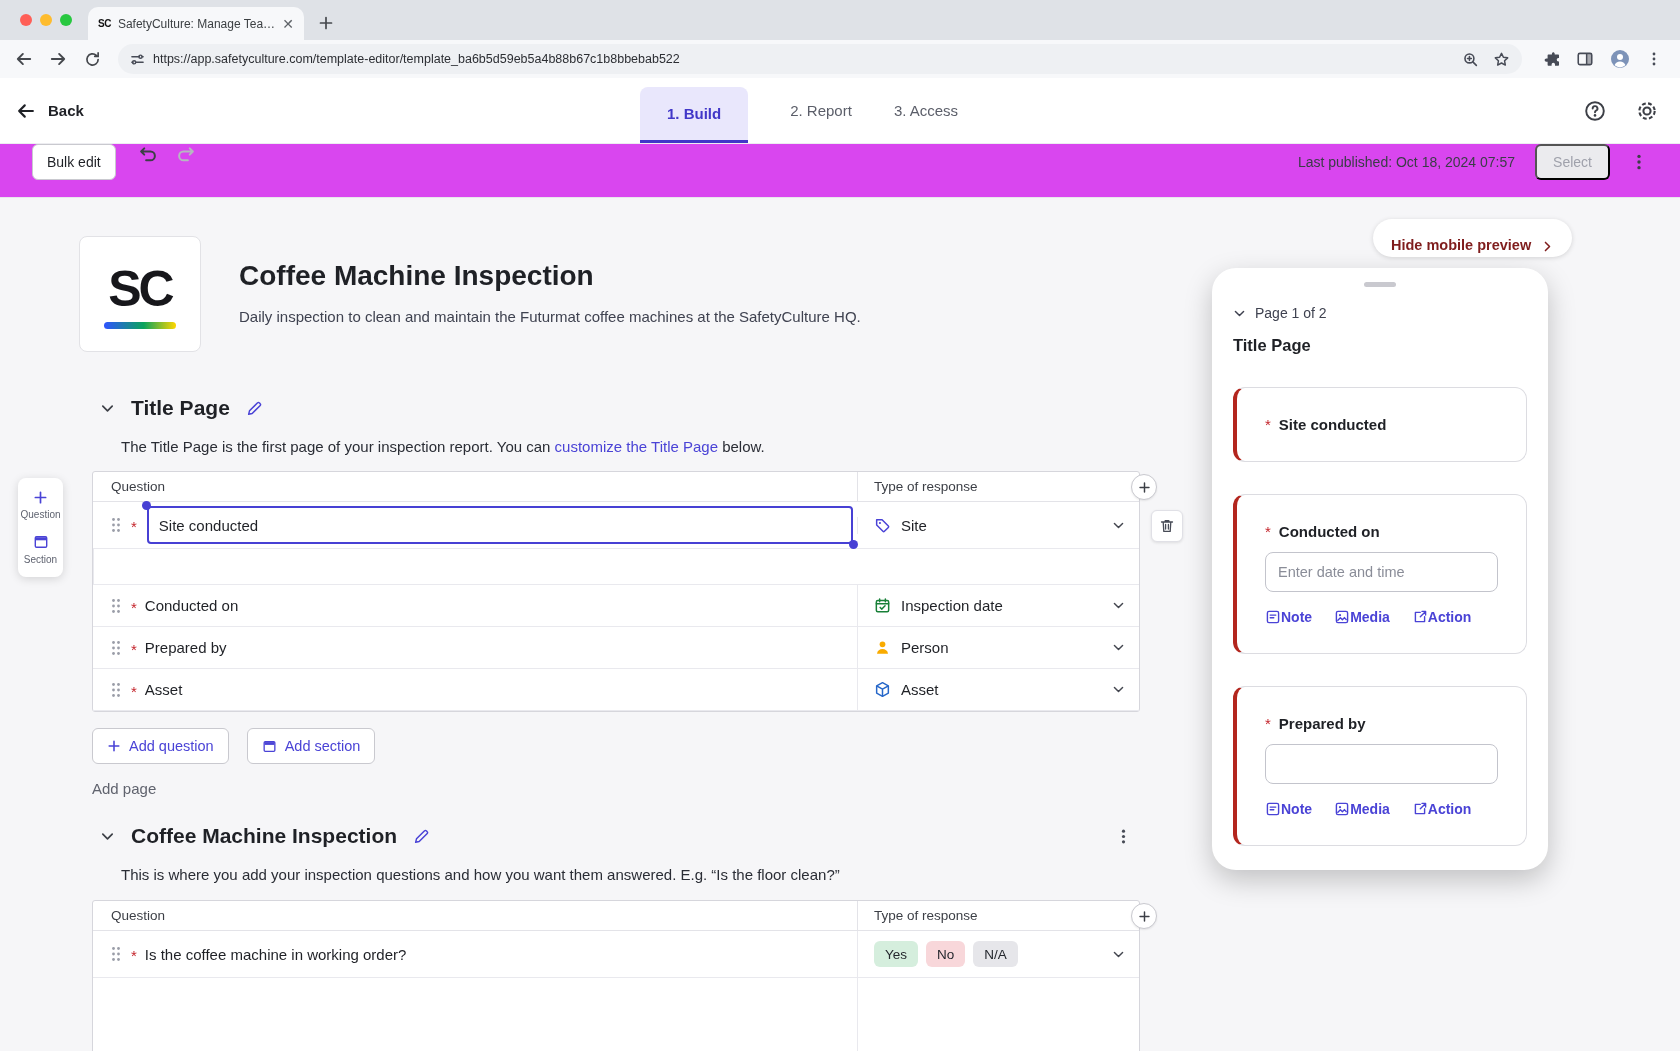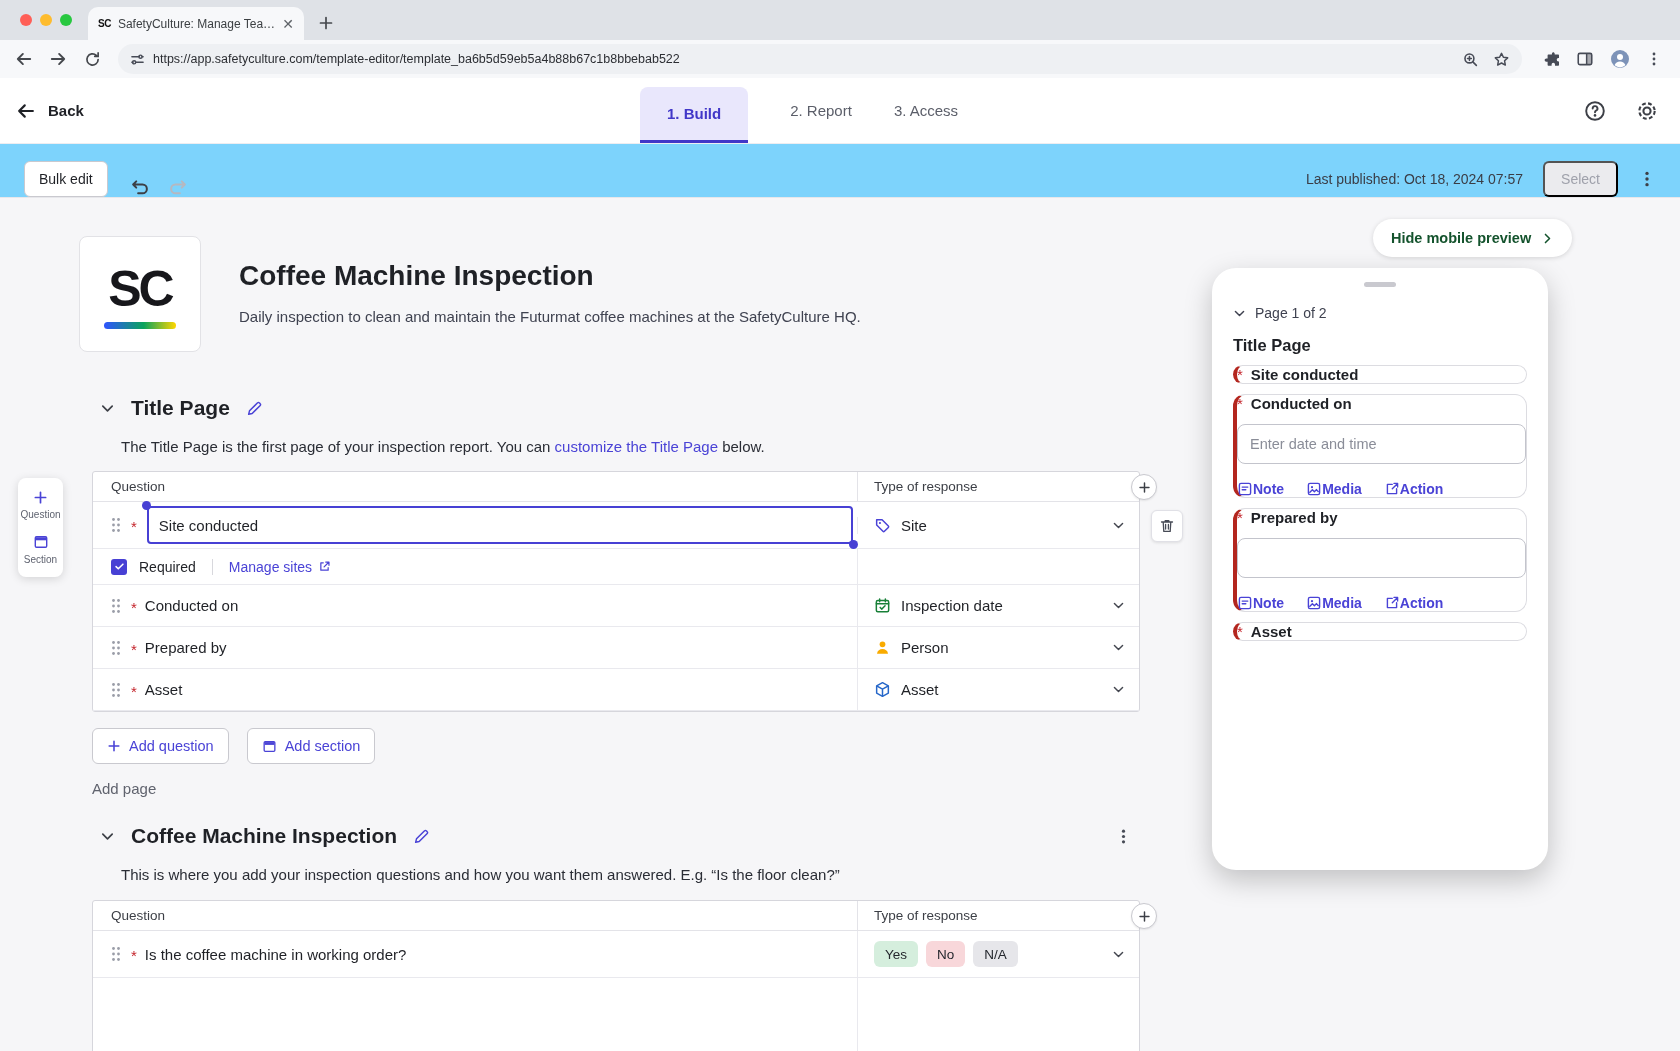--- a/index.html
+++ b/index.html
@@ -29,21 +29,21 @@
   .app-header { height:66px; background:#fff; border-bottom:1px solid #ededf1; position:relative; display:flex; align-items:center; }
   .back-group { display:flex; align-items:center; gap:12px; padding-left:16px; color:#1f2126; }
   .back-label { font-size:15px; font-weight:700; }
   .header-tabs { position:absolute; left:628px; bottom:0; display:flex; align-items:center; height:100%;padding-left:12px; }
   .tab-build { align-self:flex-end; height:56px; background:#e9e7fc; border-radius:8px 8px 0 0; border-bottom:3px solid #4137c8;
                display:flex; align-items:center; padding:0 27px; color:#4137c8; font-size:15px; font-weight:700; }
   .tab-plain { margin-left:42px; font-size:15px; color:#5b5e69; }
   .header-actions { position:absolute; right:22px; display:flex; gap:30px; color:#3c3f46; align-items:center; }
 
   
-  .edit-toolbar { height:54px; background:#7dd3fc; border-bottom:1px solid #e7e7eb; display:flex; align-items:flex-end; padding:0 24px; }
+  .edit-toolbar { height:54px; background:#d946ef; border-bottom:1px solid #e7e7eb; display:flex; align-items:flex-start; padding:0 32px; }
   .btn-outline { border:1px solid #c9c9cf; background:#fff; border-radius:6px; height:36px; padding:0 14px;
                  font-size:14px; color:#1f2126; display:flex; align-items:center; }
   .undoredo { display:flex; gap:18px; margin-left:22px; }
   .toolbar-right { margin-left:auto; display:flex; align-items:center; gap:20px; }
   .published { font-size:14px; color:#3a3d46; }
   .btn-publish { background:#ebebee; color:#9fa1ab; border-radius:6px; height:36px; padding:0 16px; font-size:14px; display:flex; align-items:center; }
 
   
   .content { position:absolute; top:198px; left:0; right:0; bottom:0; background:#f6f6f8; overflow:hidden; }
   .main-col { position:absolute; left:79px; top:0; width:1061px; }
@@ -106,28 +106,28 @@
   .filler { height:80px; }
 
   
   .tools { position:absolute; left:18px; top:478px; width:45px; background:#fff; border-radius:8px;
            box-shadow:0 2px 10px rgba(0,0,0,.14); padding:12px 0; display:flex; flex-direction:column; gap:14px; z-index:5; }
   .tool { display:flex; flex-direction:column; align-items:center; gap:4px; color:#4a43d6; }
   .tool-label { font-size:10px; color:#5f6370; }
 
   
   .hide-preview { position:absolute; left:1373px; top:219px; height:38px; background:#fff; border-radius:19px;
-                  box-shadow:0 1px 5px rgba(0,0,0,.14); display:flex; align-items:center; gap:10px; padding:16px 18px;
-                  color:#14532d; font-size:14.5px; font-weight:700; z-index:6; }
+                  box-shadow:0 1px 5px rgba(0,0,0,.14); display:flex; align-items:flex-end; gap:10px; padding:4px 18px;
+                  color:#7f1d1d; font-size:14.5px; font-weight:700; z-index:6; }
   .phone { position:absolute; left:1212px; top:268px; width:336px; height:602px; background:#fff; border-radius:24px;
            box-shadow:0 10px 28px rgba(0,0,0,.22); overflow:hidden; z-index:5; padding:0 21px; }
   .phone-handle { width:32px; height:5px; border-radius:3px; background:#c9c9cf; margin:14px auto 0; }
   .page-row { display:flex; align-items:center; gap:9px; margin-top:18px; color:#3f4250; font-size:14px; }
   .phone-title { font-size:16.5px; font-weight:700; color:#1f2126; margin-top:15px; }
-  .pcard { border:1px solid #dcdce1; border-left:4px solid #b3261e; border-radius:12px; background:#fff; padding:0; margin-top:10px; }
+  .pcard { border:1px solid #dcdce1; border-left:4px solid #b3261e; border-radius:12px; background:#fff; padding:28px; margin-top:32px; }
   .pcard:first-of-type { margin-top:17px; }
   .p-label { font-size:15px; font-weight:700; color:#1f2126; }
   .p-label .ast { font-weight:400; }
   .p-select, .p-input { margin-top:12px; height:40px; border:1px solid #c3c4cc; border-radius:8px; display:flex;
                         align-items:center; padding:0 12px; font-size:14.5px; color:#6b6e7b; justify-content:space-between; }
   .p-input input { border:none; outline:none; width:100%; font-size:14.5px; font-family:inherit; color:#1f2126; }
   .p-input input::placeholder { color:#8a8d98; }
   .p-actions { display:flex; gap:22px; margin-top:17px; }
   .p-action { display:flex; align-items:center; color:#4a43d6; font-size:14px; font-weight:700; }
 
@@ -354,35 +354,20 @@
             <span class="t-label">Site</span>
             <span class="chev">
               <svg width="13" height="13" viewBox="0 0 16 16">
                   <path d="M3 5.5l5 5 5-5" fill="none" stroke="currentColor" stroke-width="1.8" stroke-linecap="round" stroke-linejoin="round"></path>
                 </svg>
             </span>
           </div>
         </div>
 
         <div class="t-row req-row">
-          <div class="cell-q">
-            <span class="checkbox">
-              <svg width="11" height="11" viewBox="0 0 16 16">
-                  <path d="M3 8.2l3.2 3.2L13 4.6" fill="none" stroke="#fff" stroke-width="2.2" stroke-linecap="round" stroke-linejoin="round"></path>
-                </svg>
-            </span>
-            <span class="req-label">Required</span>
-            <span class="vdiv"></span>
-            <a href="#" class="link-purple">
-              <span>Manage sites</span>
-              <svg width="13" height="13" viewBox="0 0 16 16">
-                  <path d="M6.5 3.5h-3v9h9v-3M9.5 2.5h4v4M13.2 2.8L7.5 8.5" fill="none" stroke="currentColor" stroke-width="1.5" stroke-linecap="round" stroke-linejoin="round"></path>
-                </svg>
-            </a>
-          </div>
           <div class="cell-t"></div>
         </div>
 
         <div class="t-row row-h">
           <div class="cell-q">
             <span class="drag">
               <svg width="10" height="16" viewBox="0 0 10 16">
                   <g fill="#9a9da8">
                     <circle cx="2.5" cy="2.5" r="1.4"></circle>
                     <circle cx="7.5" cy="2.5" r="1.4"></circle>

